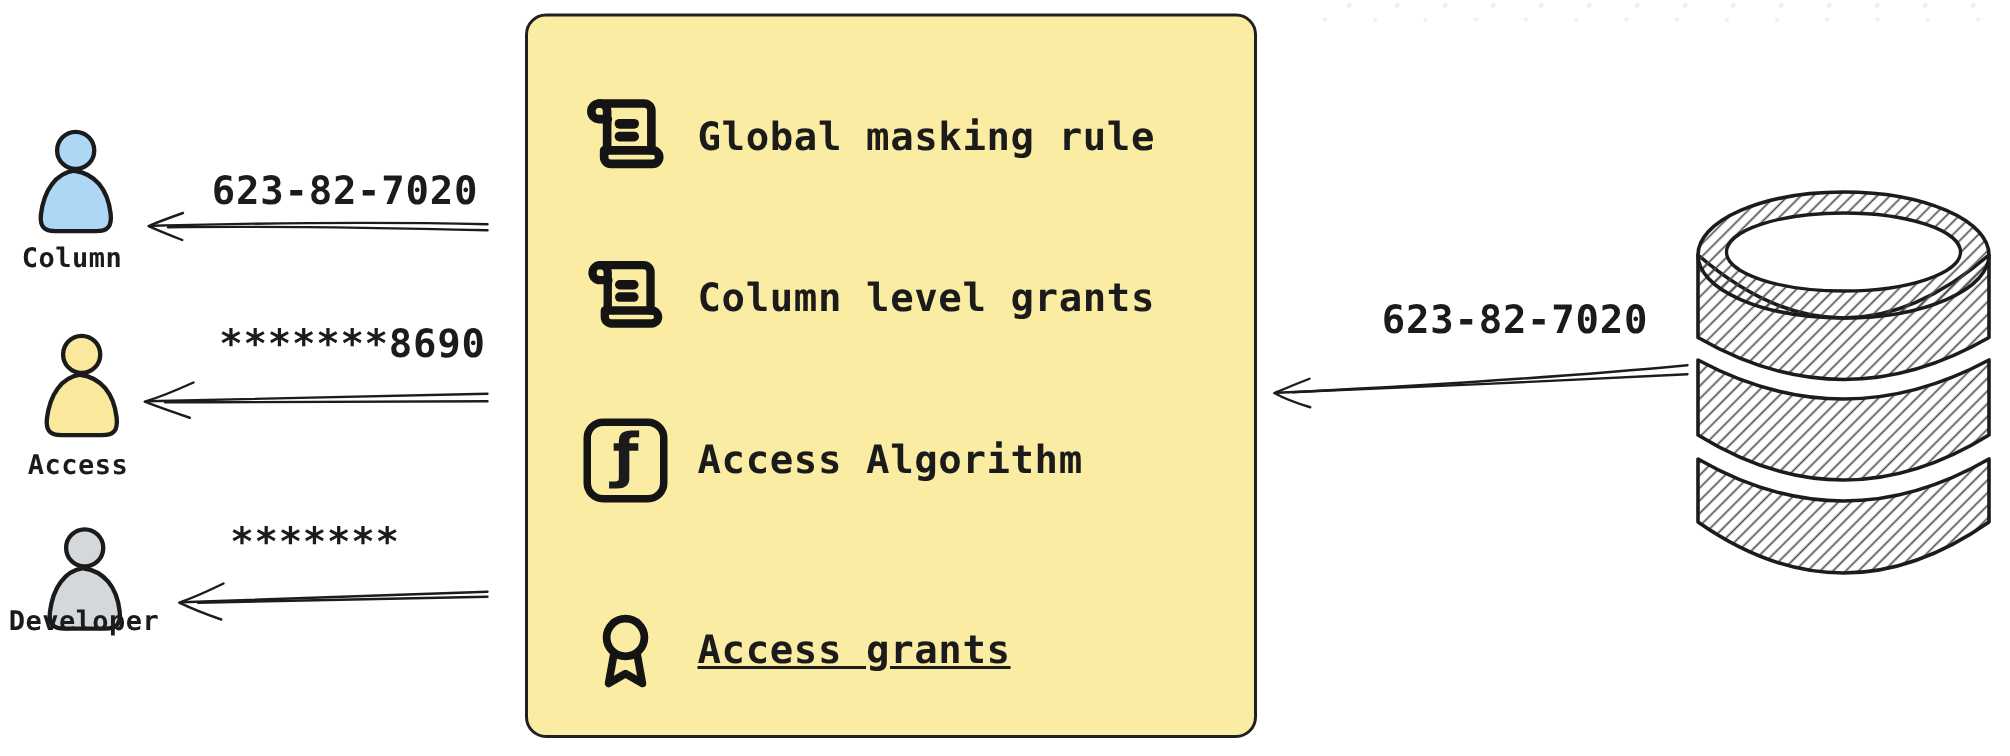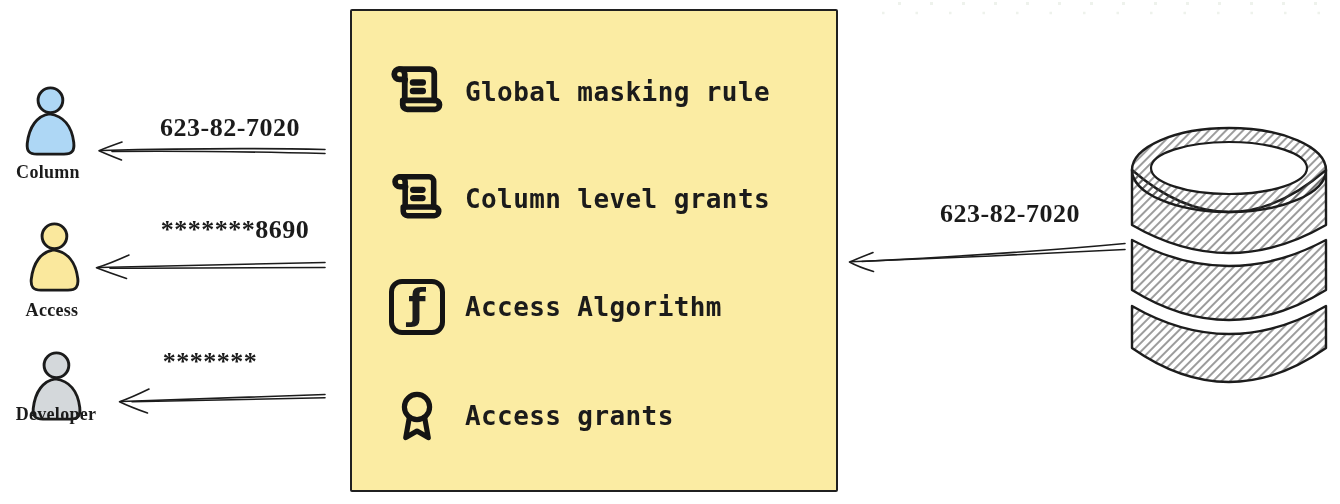--- a/index.html
+++ b/index.html
@@ -1,35 +1,35 @@
 <!DOCTYPE html>
 <html><head>
 <meta charset="utf-8">
 <style>
   html,body{margin:0;padding:0;background:#ffffff;}
   .canvas{
     position:relative;width:1340px;height:504px;background:#ffffff;overflow:hidden;
     font-family:"DejaVu Sans Mono","Liberation Mono",monospace;color:#1b1b1b;
   }
   .abs{position:absolute;}
-  .mono-label{position:absolute;font-weight:700;text-align:center;white-space:nowrap;font-family:Liberation Serif, serif;}
+  .mono-label{position:absolute;font-weight:700;text-align:center;white-space:nowrap;}
   .persona-name{font-size:18px;letter-spacing:.3px;}
   .masked-value{font-size:26px;letter-spacing:.5px;}
   
   .mask-box{
     position:absolute;left:350px;top:9px;width:488px;height:483px;box-sizing:border-box;
-    background:#fbeca3;border:2.5px solid #202020;border-radius:2px;
+    background:#fbeca3;border:2.5px solid #202020;border-radius:14px;
   }
   .box-row{position:absolute;left:33px;right:8px;height:66px;display:flex;align-items:center;}
   .row-icon{width:64px;display:flex;align-items:center;justify-content:center;flex-shrink:0;}
   .row-label{margin-left:16px;font-size:26px;font-weight:700;letter-spacing:.4px;white-space:nowrap;}
   .row-1{top:48px;}
   .row-2{top:155px;}
   .row-3{top:263px;}
-  .row-4{top:372px;}
+  .row-4{top:390px;text-decoration:underline;}
   
   .ficon{
     width:46px;height:46px;border:5px solid #141414;border-radius:13px;
     display:flex;align-items:center;justify-content:center;
     font-family:"DejaVu Sans","Liberation Sans",sans-serif;
   }
   .ficon span{font-size:40px;font-weight:700;line-height:1;transform:translateY(-3px);}
   .arrow-layer{position:absolute;left:0;top:0;pointer-events:none;}
   svg{display:block;}
 </style>

